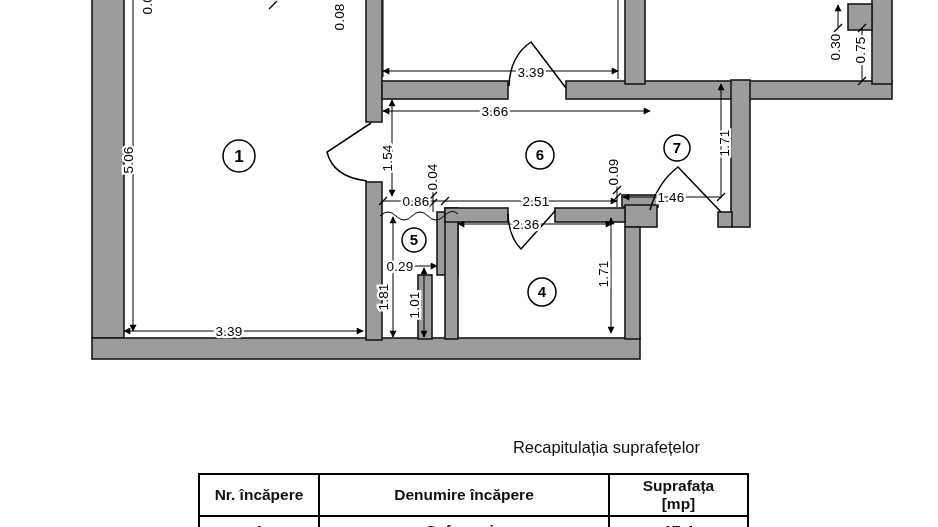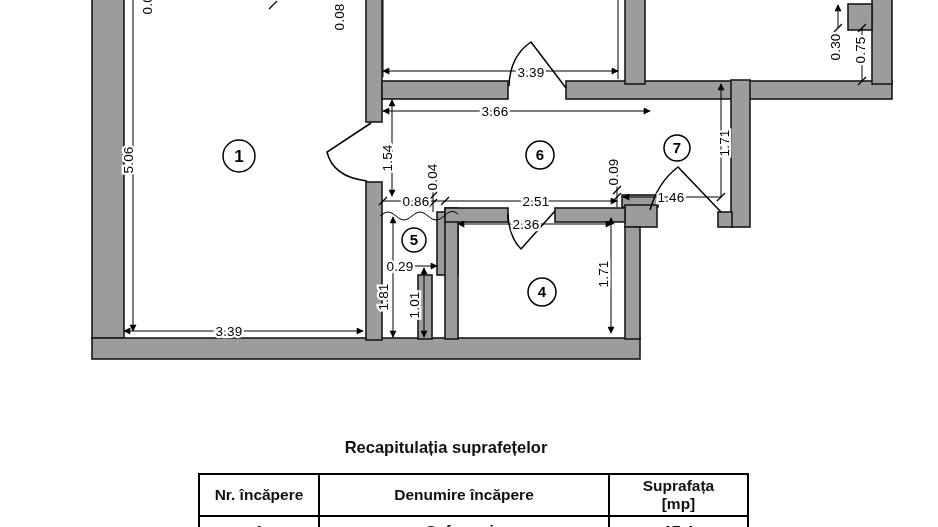--- a/index.html
+++ b/index.html
@@ -6,22 +6,22 @@
   body{
     width:938px;height:527px;overflow:hidden;background:#ffffff;
     font-family:"Liberation Sans",sans-serif;position:relative;
   }
   svg text{font-family:"Liberation Sans",sans-serif;}
   .dim{font-size:13.5px;fill:#000;stroke:#fff;stroke-width:4.5px;paint-order:stroke;letter-spacing:.2px;}
   .rn{font-size:15px;font-weight:700;fill:#000;}
   .rn-big{font-size:17px;}
   .plan-wrap{position:absolute;left:0;top:0;}
   .recap-title{
-    position:absolute;left:176px;top:438px;width:540px;text-align:center;
-    font-size:16.5px;font-weight:700;color:#111;
+    position:absolute;left:160px;top:438px;width:540px;text-align:right;
+    font-size:16.5px;font-weight:400;color:#111;
   }
   table.recap{
     position:absolute;left:198px;top:473px;width:549px;
     border-collapse:collapse;table-layout:fixed;background:#fff;
   }
   table.recap th, table.recap td{
     border:2px solid #000;text-align:center;vertical-align:middle;
     color:#111;padding:0;
   }
   table.recap th{font-size:15.5px;font-weight:700;height:40px;line-height:1.15;}

